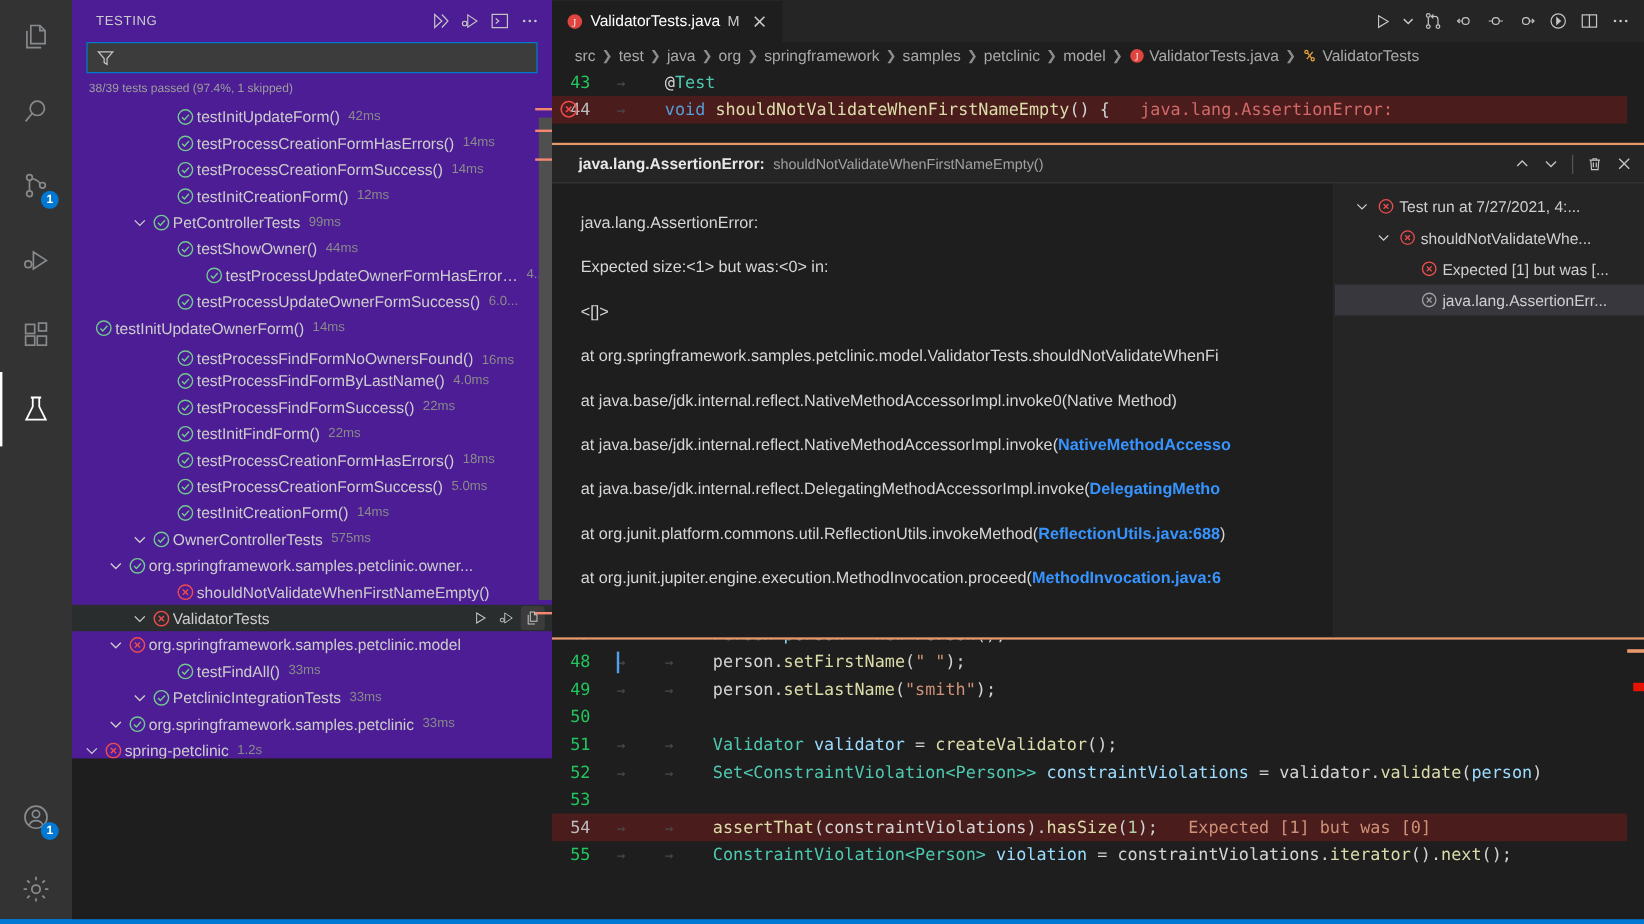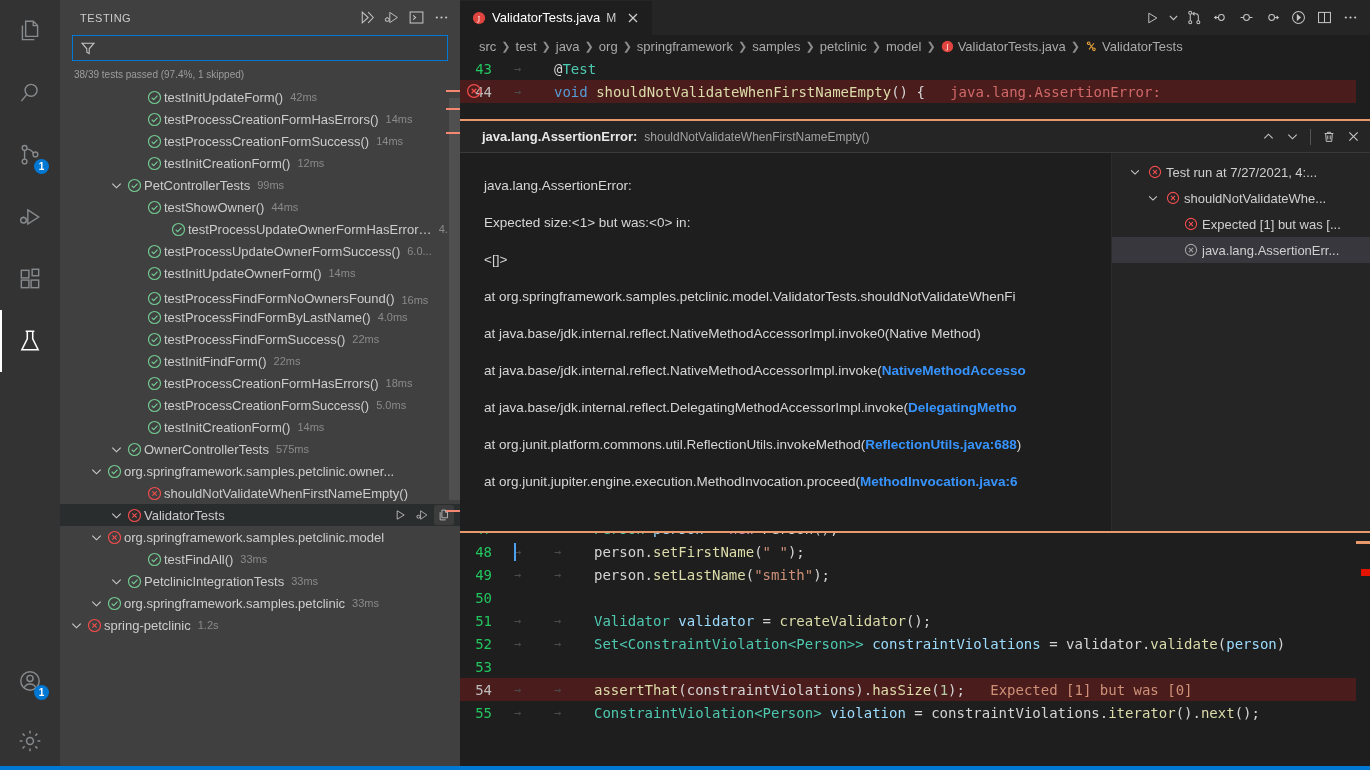--- a/index.html
+++ b/index.html
@@ -29,21 +29,21 @@
   .act-spacer { flex: 1 1 auto; }
   .act-badge {
     position: absolute; right: 11px; bottom: 12px;
     background: #0078d4; color: #fff; font-size: 10px; line-height: 15px;
     min-width: 15px; height: 15px; border-radius: 8px; text-align: center;
     font-family: "Liberation Sans", sans-serif; font-weight: 600;
   }
 
   
   .sidebar {
-    width: 400px; flex: 0 0 400px; height: 770px; background: #404040;
+    width: 400px; flex: 0 0 400px; height: 632px; background: #4c1d95;
     display: flex; flex-direction: column; position: relative;
   }
   .sb-header {
     height: 35px; display: flex; align-items: center; padding: 0 8px 0 20px;
     flex: 0 0 35px;
   }
   .sb-title { font-size: 11px; letter-spacing: .5px; color: #cccccc; flex: 1 1 auto; }
   .sb-actions { display: flex; align-items: center; gap: 3px; }
   .sb-act {
     width: 22px; height: 22px; display: flex; align-items: center; justify-content: center;
@@ -382,21 +382,21 @@
           <span class="twist"></span>
           <span class="tico">
             <svg width="15" height="15" viewBox="0 0 16 16" fill="none" stroke="#73c991" stroke-width="1.25">
               <circle cx="8" cy="8" r="6.4"></circle>
               <path d="M5 8.2 L7.1 10.4 L11.2 5.9"></path>
             </svg>
           </span>
           <span class="tlabel">testProcessUpdateOwnerFormSuccess()</span>
           <span class="tdur">6.0...</span>
         </div>
-        <div class="trow" style="padding-left: 68px;">
+        <div class="trow" style="">
           <span class="twist"></span>
           <span class="tico">
             <svg width="15" height="15" viewBox="0 0 16 16" fill="none" stroke="#73c991" stroke-width="1.25">
               <circle cx="8" cy="8" r="6.4"></circle>
               <path d="M5 8.2 L7.1 10.4 L11.2 5.9"></path>
             </svg>
           </span>
           <span class="tlabel">testInitUpdateOwnerForm()</span>
           <span class="tdur">14ms</span>
         </div>

